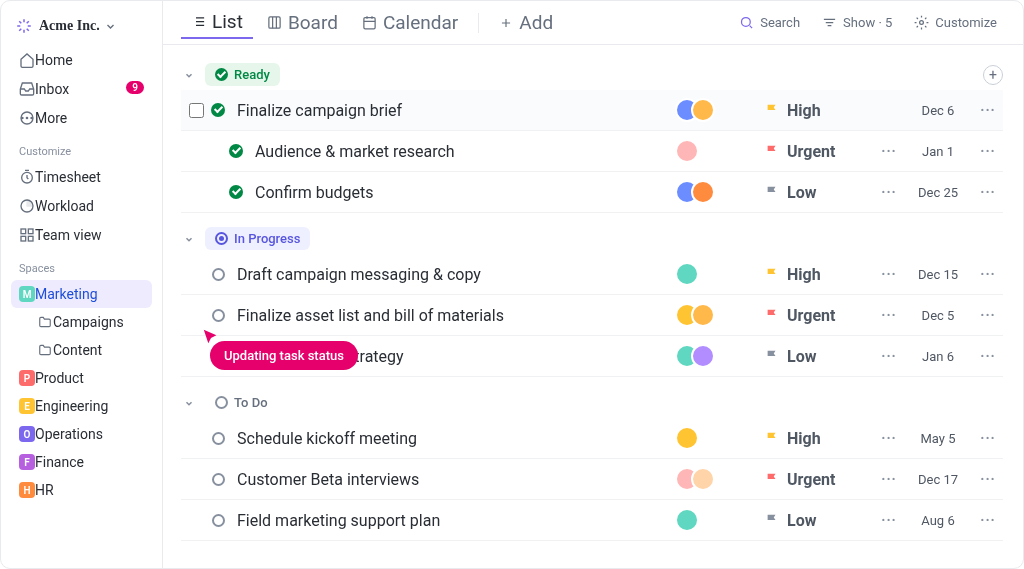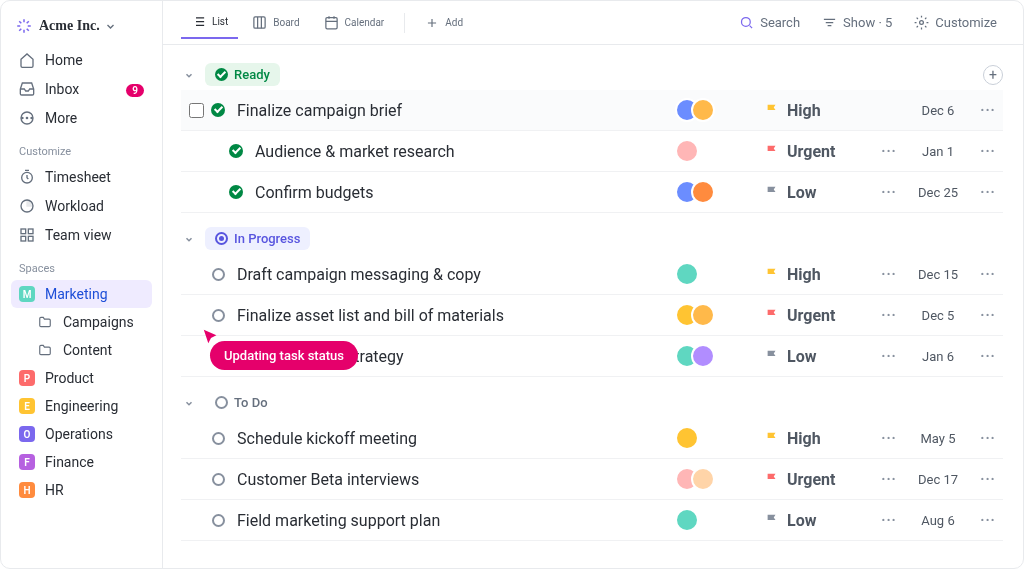--- a/index.html
+++ b/index.html
@@ -2,31 +2,31 @@
 <html><head>
 <meta charset="utf-8">
 <style>
 * { margin:0; padding:0; box-sizing:border-box; }
 body { font-family:-apple-system,BlinkMacSystemFont,"Segoe UI",Roboto,sans-serif; font-size:14px; color:#292d34; background:#fff; width:1024px; height:569px; overflow:hidden; border-radius:10px; border:1px solid #e8eaed; }
 .app { display:flex; width:100%; height:100%; }
 .sidebar { width:162px; border-right:1px solid #e8eaed; padding:12px 10px; display:flex; flex-direction:column; gap:1px; }
 .ws { display:flex; align-items:center; gap:6px; padding:4px 4px 10px; font-weight:600; font-size:14px; cursor:pointer;font-family:Liberation Serif, serif; }
 .ws svg { flex-shrink:0; }
 .chev { width:9px; height:9px; }
-.nav-item { display:flex; align-items:flex-end; gap:10px; padding:6px 8px; border-radius:6px; color:#292d34; cursor:pointer; font-size:14px; }
+.nav-item { display:flex; align-items:flex-start; gap:0; padding:6px 8px; border-radius:6px; color:#292d34; cursor:pointer; font-size:14px; }
 .icon-box { width:16px; height:16px; display:flex; align-items:center; justify-content:center; flex-shrink:0; color:#656f7d; }
 .badge { background:#e5006b; color:#fff; font-size:10px; font-weight:600; border-radius:10px; padding:1px 6px; margin-left:auto; }
 .section-label { font-size:11px; color:#87909e; padding:12px 8px 4px; }
 .space-badge { width:16px; height:16px; border-radius:4px; display:flex; align-items:center; justify-content:center; font-size:10px; font-weight:600; color:#fff; flex-shrink:0; }
 .nav-item.active { background:#efebff; }
 .nav-item.active .label { color:#1d4ed8; }
 .sub-item { padding-left:26px; }
 .main { flex:1; display:flex; flex-direction:column; overflow:hidden; }
 .toolbar { display:flex; align-items:center; height:44px; border-bottom:1px solid #e8eaed; padding:0 18px; gap:4px; }
-.tab { display:flex; align-items:center; gap:6px; padding:0 10px; height:33px; color:#656f7d; font-size:10px; cursor:pointer; }
+.tab { display:flex; align-items:center; gap:6px; padding:0 10px; height:33px; color:#656f7d; font-size:19px; cursor:pointer; }
 .tab.active { color:#292d34; border-bottom:2px solid #7b68ee; }
 .tab svg { stroke:currentColor; }
 .toolbar-divider { width:1px; height:20px; background:#e8eaed; margin:0 6px; }
 .toolbar-right { margin-left:auto; display:flex; align-items:center; gap:6px; }
 .tool-btn { display:flex; align-items:center; gap:6px; padding:4px 8px; color:#656f7d; font-size:13px; cursor:pointer; border-radius:4px; }
 .content { flex:1; overflow-y:auto; padding:18px 20px 30px 18px; }
 .section { margin-bottom:14px; }
 .section-hdr { display:flex; align-items:center; gap:8px; margin-bottom:4px; }
 .caret { width:16px; height:16px; display:flex; align-items:center; justify-content:center; color:#87909e; cursor:pointer; }
 .status-pill { display:inline-flex; align-items:center; gap:6px; padding:4px 10px; border-radius:6px; font-size:13px; font-weight:500; }

